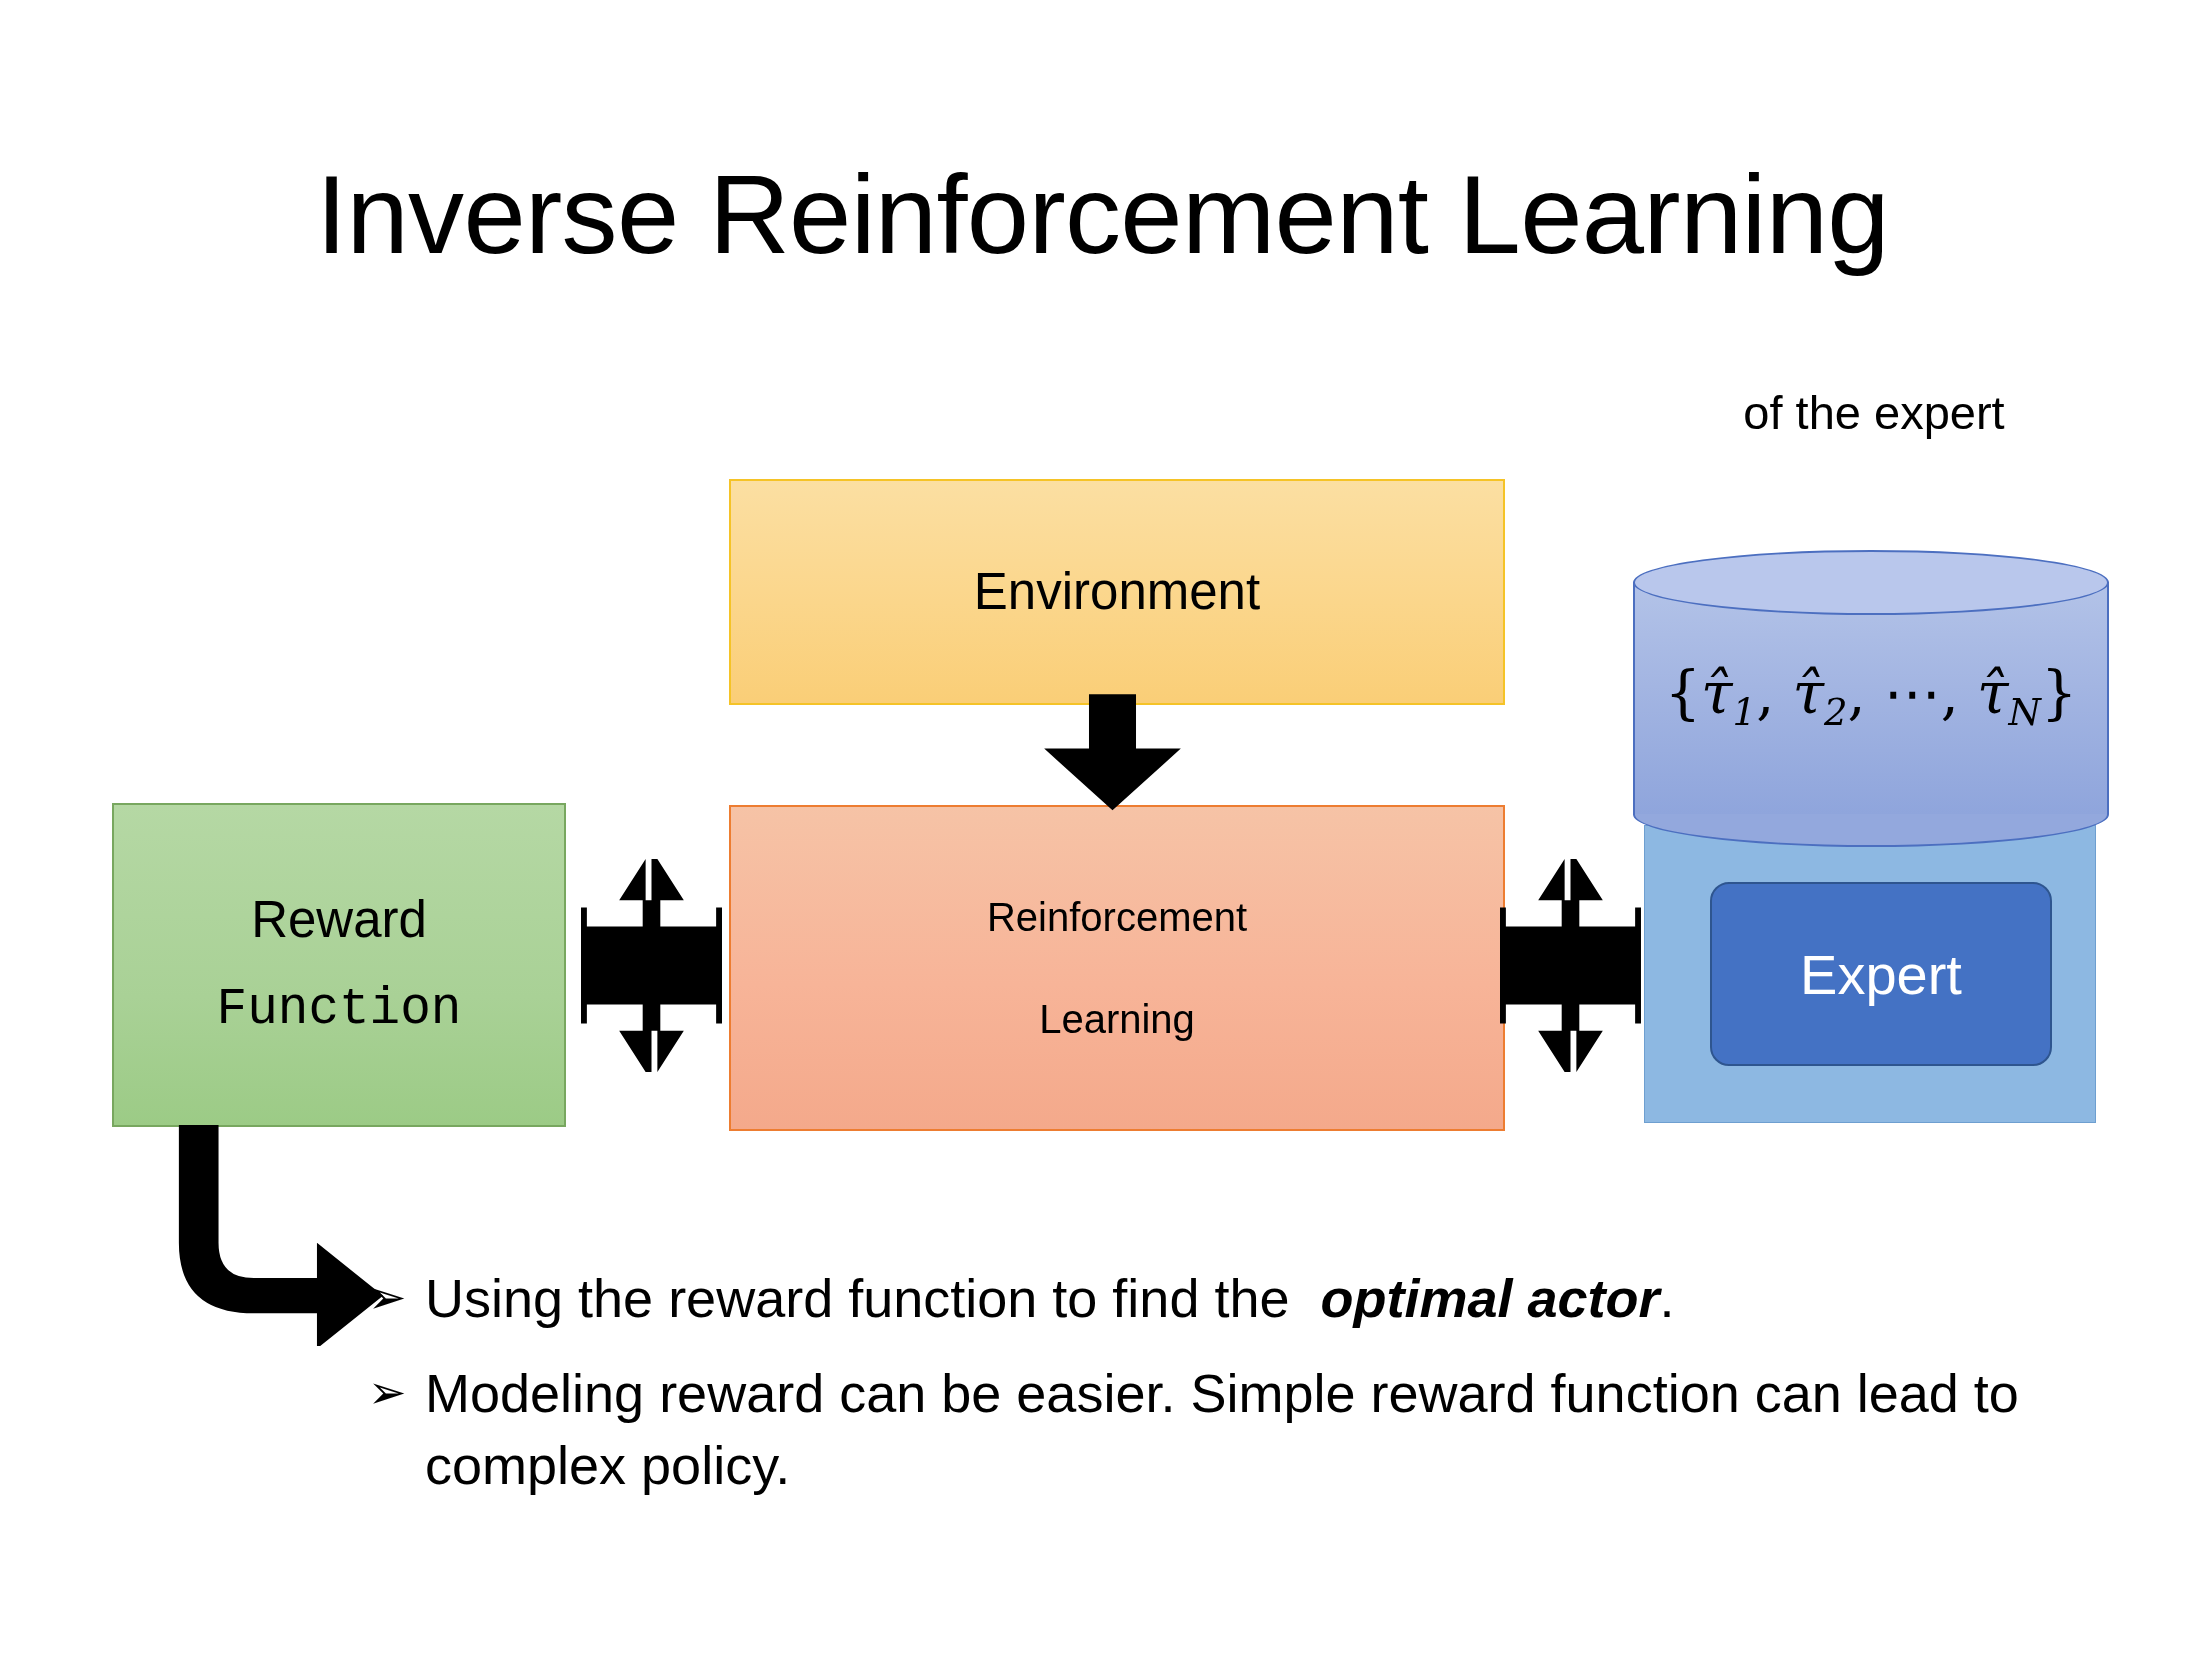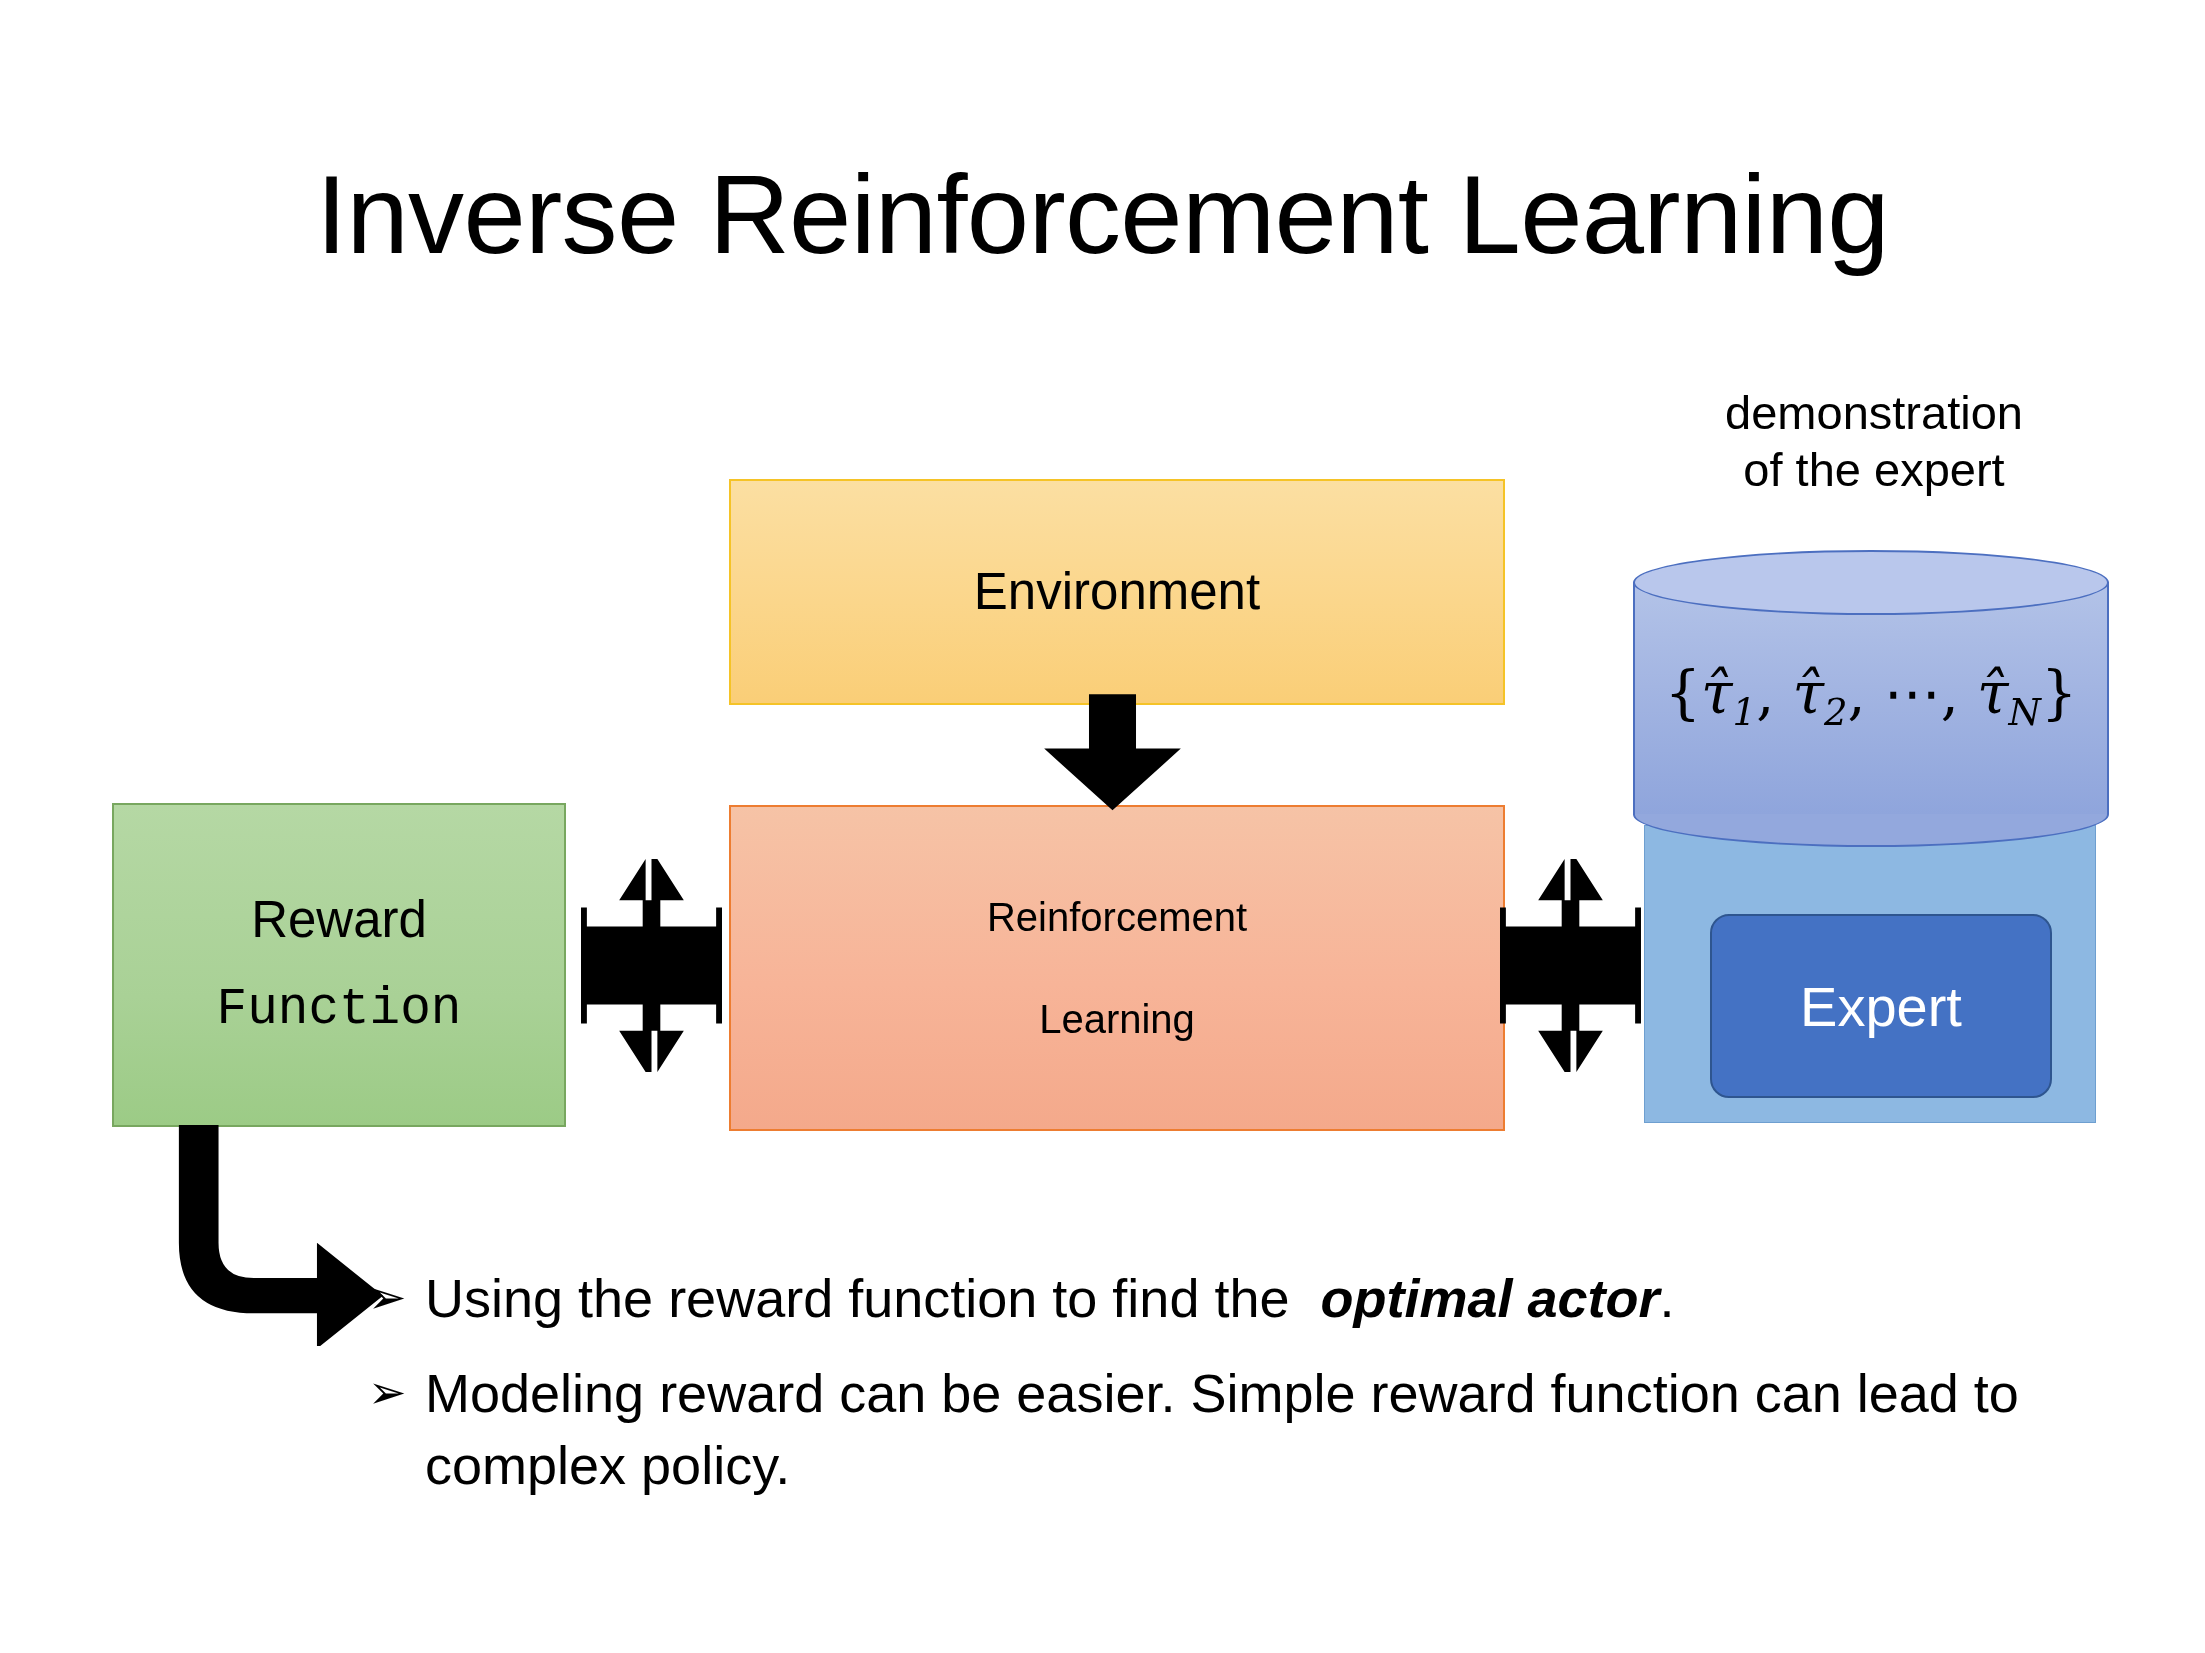--- a/index.html
+++ b/index.html
@@ -95,21 +95,20 @@
     height: 184px;
     background: #4472C4;
     border: 2.9px solid #2E558F;
     border-radius: 19px;
     box-sizing: border-box;
     display: flex;
     align-items: center;
     justify-content: center;
     color: #ffffff;
     font-size: 56px;
-    margin-top: 32px;
   }
 
   
   .cyl {
     position: absolute;
     left: 1633px;
     top: 550px;
     width: 476px;
     height: 297px;
   }
@@ -209,21 +208,20 @@
   }
 </style>
 </head>
 <body>
 
 <div id="slide">
 
   <div class="slide-title">Inverse Reinforcement Learning</div>
 
   <div class="demo-caption">
-    <div>demonstration</div>
     <div>of the expert</div>
   </div>
 
   <div class="expert-panel"></div>
 
   <div class="cyl">
     <div class="cyl-bottom"></div>
     <div class="cyl-body"></div>
     <div class="cyl-top"></div>
     <div class="cyl-label"><span class="nosub">{</span><span>τ̂</span><span class="sub">1</span><span class="nosub">,</span>&nbsp;<span>τ̂</span><span class="sub">2</span><span class="nosub">,</span>&nbsp;<span class="nosub">⋯</span><span class="nosub">,</span>&nbsp;<span>τ̂</span><span class="sub">N</span><span class="nosub">}</span></div>

